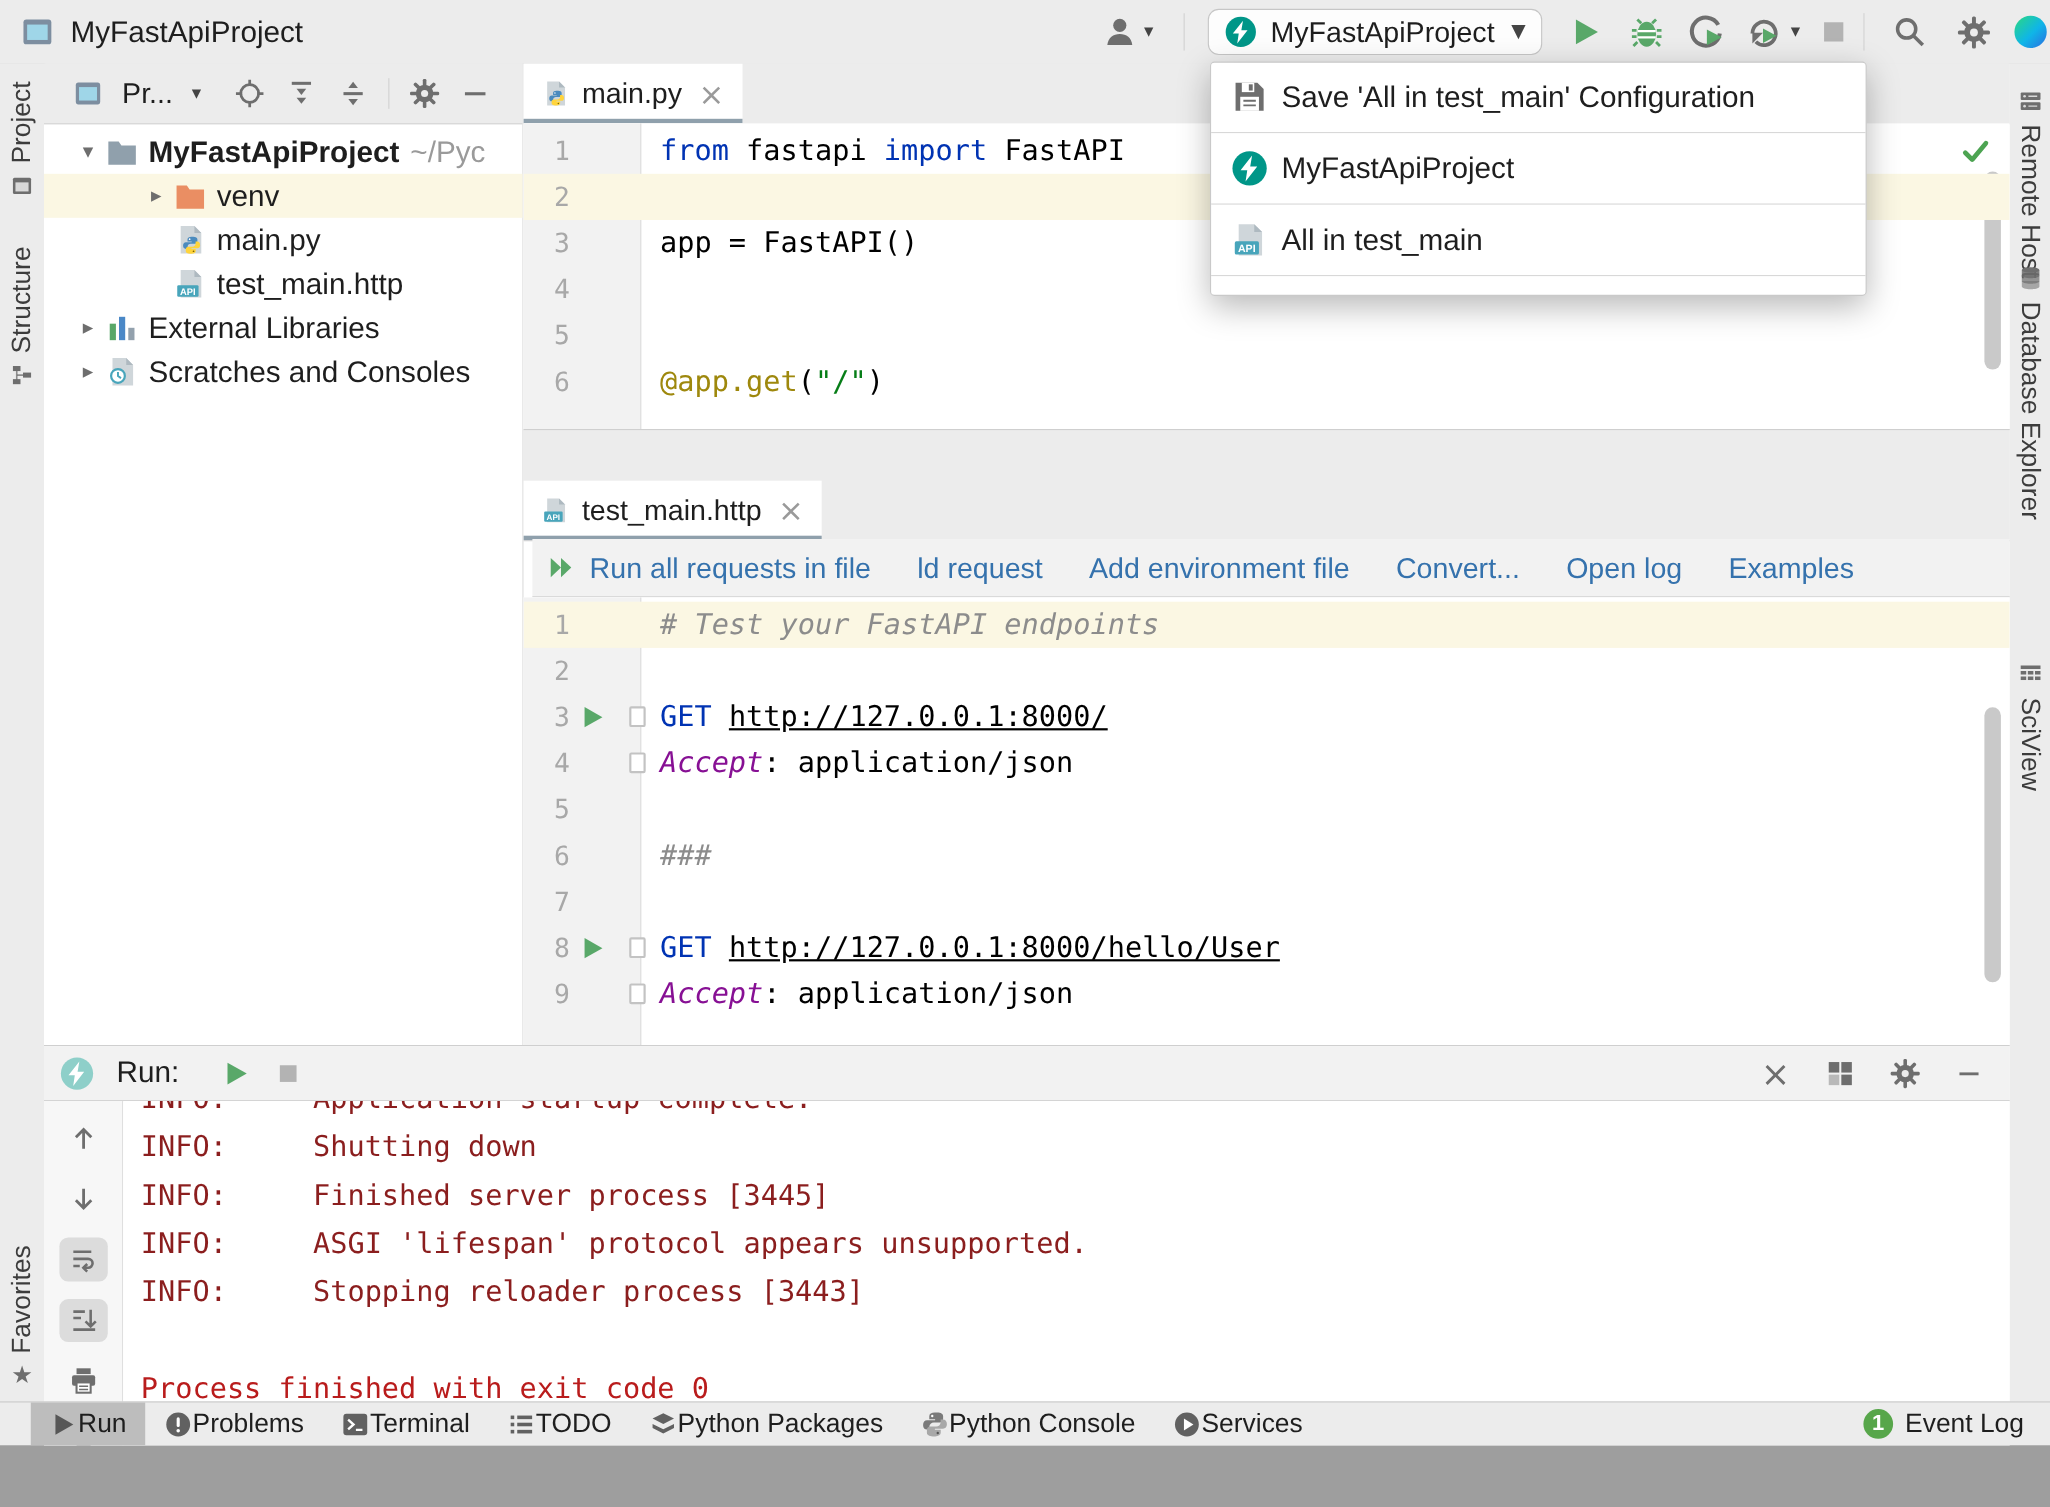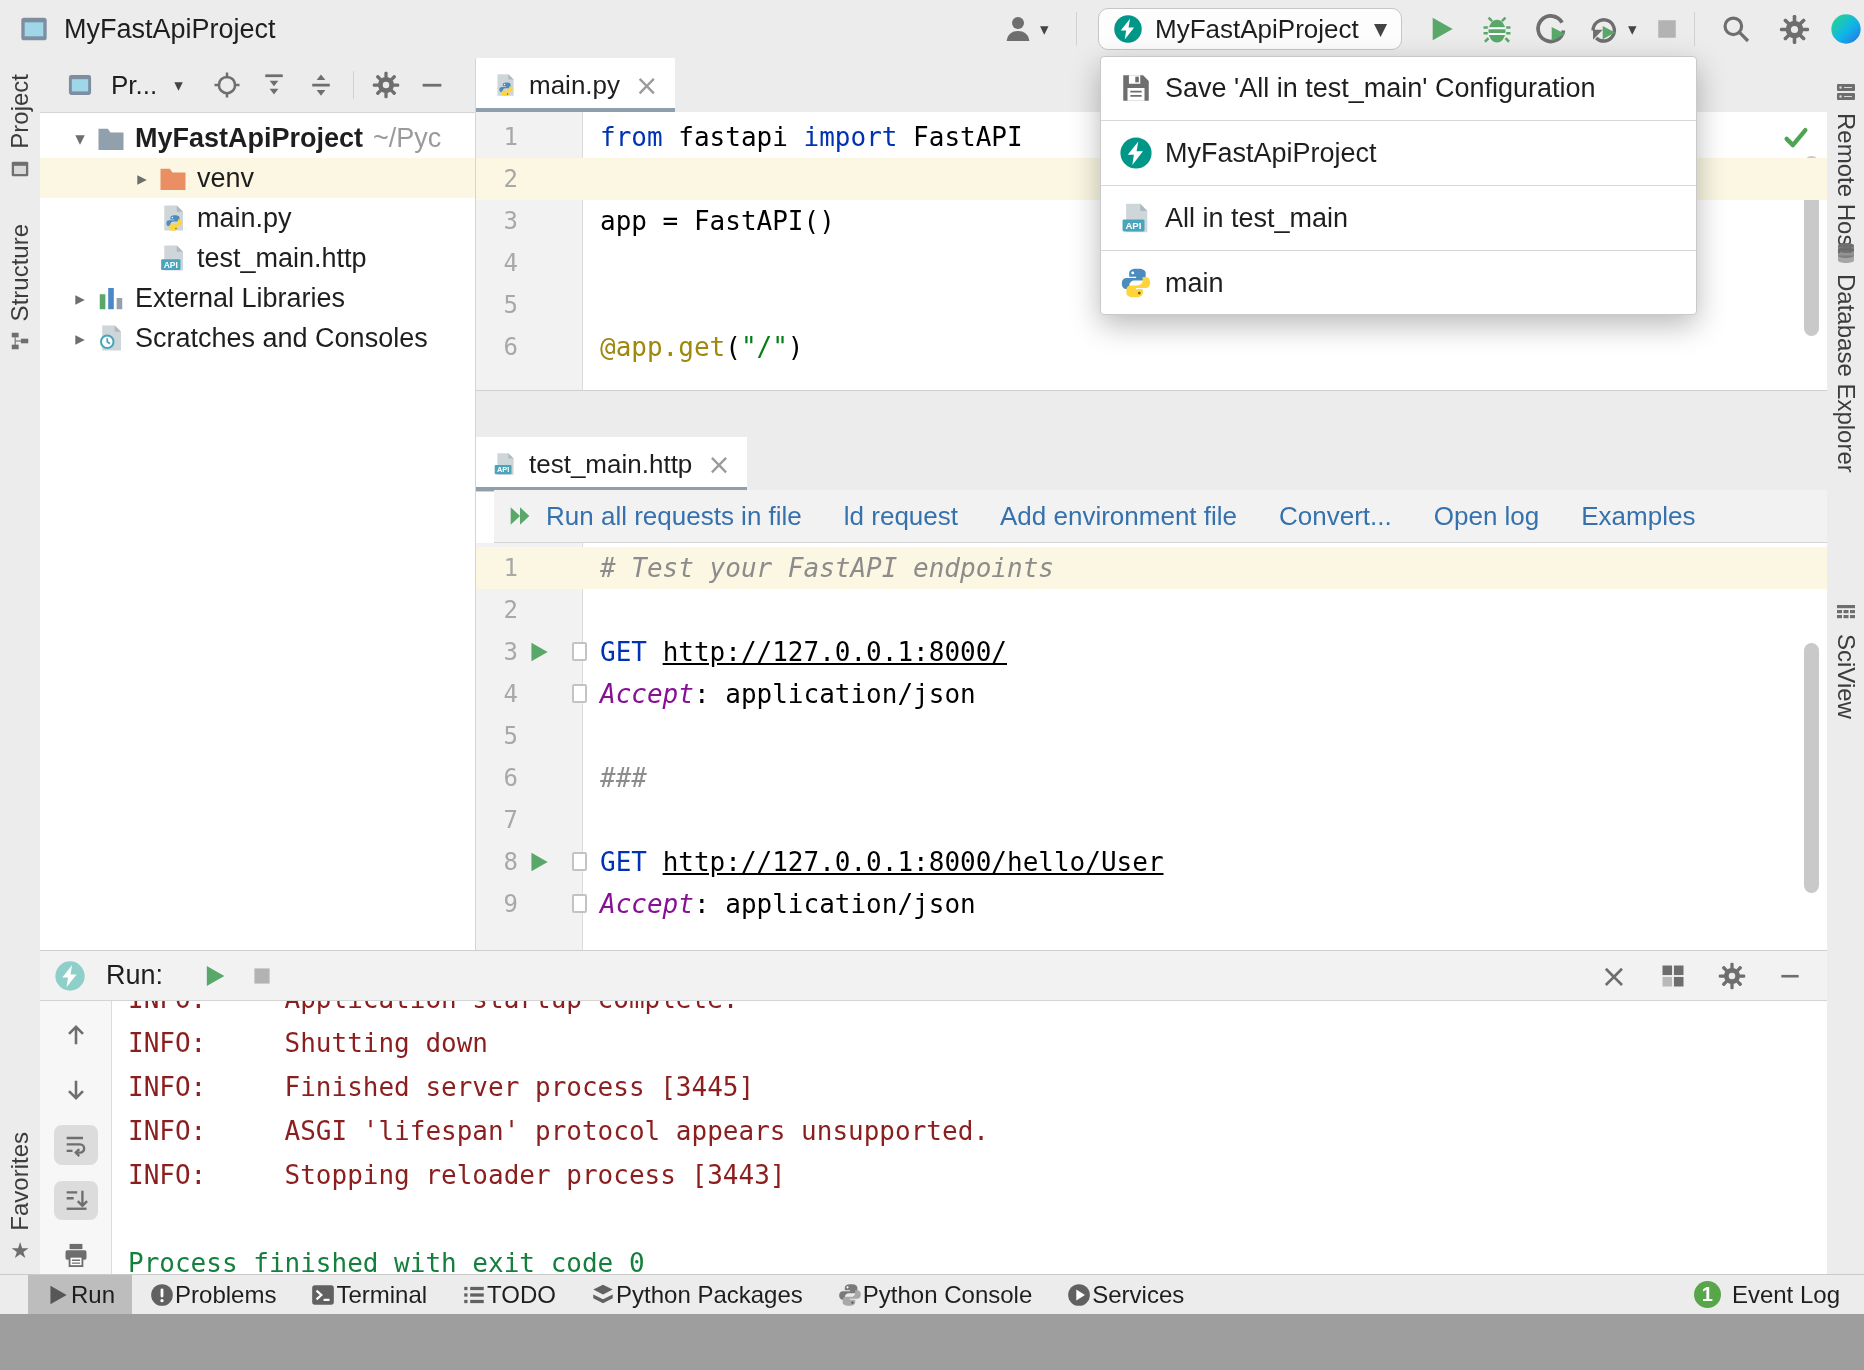--- a/index.html
+++ b/index.html
@@ -78,21 +78,21 @@
   .code-line.caret{background:#fbf7e3;}
   .ln{position:absolute;left:0;width:42px;text-align:right;color:#a8a8a8;
       font:24px/42px "DejaVu Sans Mono",monospace;}
   .gut-play{position:absolute;left:50px;top:8px;width:26px;height:26px;}
   .fold{position:absolute;left:96px;top:11px;width:15px;height:19px;background:#fff;
         border:2px solid #c3c3c3;border-radius:2px;box-sizing:border-box;}
   .code{position:absolute;left:124px;top:0;white-space:pre;font:26px/42px "DejaVu Sans Mono",monospace;}
   .c-kw{color:#0033B3;}.c-pl{color:#000;}.c-deco{color:#9E880D;}.c-str{color:#067D17;}
   .c-cm{color:#8C8C8C;font-style:italic;}.c-url{color:#000;text-decoration:underline;}
   .c-hdr{color:#871094;font-style:italic;}
-  .http-toolbar{position:absolute;left:18px;right:0;top:432px;height:53px;background:#f2f2f2;
+  .http-toolbar{position:absolute;left:8px;right:0;top:432px;height:53px;background:#f2f2f2;
                 border-bottom:1px solid #d4d4d4;display:flex;align-items:center;gap:42px;
                 padding-left:12px;box-sizing:border-box;}
   .ht-link{font-size:26px;color:#3572ad;cursor:pointer;white-space:nowrap;}
   .ht-run{display:flex;align-items:center;gap:12px;}
   .ed-check{position:absolute;right:16px;width:30px;height:30px;}
   .scroll-thumb{position:absolute;right:8px;width:15px;background:#c9c9c9;border-radius:8px;}
 
   
   .run-panel{position:absolute;left:40px;top:950px;width:1787px;height:380px;background:#fff;
              border-top:1px solid #cfcfcf;box-sizing:border-box;}
@@ -101,21 +101,21 @@
               padding:0 24px 0 14px;box-sizing:border-box;}
   .run-header .rlbl{font-size:27px;}
   .rh-right{margin-left:auto;display:flex;align-items:center;gap:30px;}
   .run-toolbar{position:absolute;left:0;top:50px;bottom:0;width:72px;background:#f7f7f7;
                border-right:1px solid #dcdcdc;display:flex;flex-direction:column;align-items:center;
                padding-top:14px;gap:16px;box-sizing:border-box;}
   .rt-btn{width:44px;height:40px;display:flex;align-items:center;justify-content:center;border-radius:8px;}
   .rt-btn.active{background:#dcdcdc;}
   .console{position:absolute;left:72px;top:50px;right:0;bottom:0;background:#fff;overflow:hidden;}
   .log-line{position:absolute;left:16px;white-space:pre;font:26px/44px "DejaVu Sans Mono",monospace;}
-  .log-info{color:#8b1e1e;}.log-system{color:#15803d;}
+  .log-info{color:#8b1e1e;}.log-system{color:#b91c1c;}
 
   
   .status-bar{position:absolute;left:0;bottom:0;width:1864px;height:40px;background:#ececec;
               border-top:1px solid #c9c9c9;display:flex;align-items:center;padding-left:28px;
               box-sizing:border-box;font-size:24px;}
   .sb-item{height:100%;display:flex;align-items:center;gap:0;padding:0 17px;cursor:default;}
   .sb-item.selected{background:#bdbdbd;}
   .sb-right{margin-left:auto;display:flex;align-items:center;gap:11px;padding-right:24px;}
   .badge{width:27px;height:27px;border-radius:50%;background:#57a64a;color:#fff;display:flex;
          align-items:center;justify-content:center;font-size:20px;font-weight:bold;}
@@ -638,31 +638,20 @@
           <svg viewBox="0 0 24 24">
             <path d="M5 2h10l5 5v15H5z" fill="#cfd6da"></path>
             <path d="M15 2l5 5h-5z" fill="#aeb9c0"></path>
             <rect x="2.5" y="13" width="15.5" height="8.5" rx="1" fill="#48a5bb"></rect>
             <text x="10.2" y="19.8" text-anchor="middle" font-size="6.8" font-weight="bold" fill="#fff" font-family="sans-serif">API</text>
           </svg>
         </span>
         <span class="mi-label">All in test_main</span>
       </div>
       <div class="menu-sep"></div>
-      <div class="menu-item">
-        <span class="icon mi-icon" style="width: 34px; height: 34px;">
-          <svg viewBox="0 0 24 24">
-            <path d="M11.9 2C9 2 7.2 3.2 7.2 5v2.6h4.9v.9H5.3C3.3 8.5 2 10 2 12.4s1.3 3.9 3.3 3.9h2v-2.6c0-1.9 1.7-3.4 3.7-3.4h4.9c1.6 0 2.9-1.3 2.9-2.9V5c0-1.8-1.9-3-4.9-3z" fill="#4b8bbe"></path>
-            <circle cx="9.7" cy="4.9" r="1" fill="#fff"></circle>
-            <path d="M12.1 22c2.9 0 4.7-1.2 4.7-3v-2.6h-4.9v-.9h6.8c2 0 3.3-1.5 3.3-3.9s-1.3-3.9-3.3-3.9h-2v2.6c0 1.9-1.7 3.4-3.7 3.4H8.1c-1.6 0-2.9 1.3-2.9 2.9V19c0 1.8 1.9 3 4.9 3z" fill="#ffd43b"></path>
-            <circle cx="14.3" cy="19.1" r="1" fill="#7a6000"></circle>
-          </svg>
-        </span>
-        <span class="mi-label">main</span>
-      </div>
     </div>
 
   <div class="run-panel">
     <div class="run-header">
       <span class="icon" style="width:32px;height:32px">
           <svg viewBox="0 0 24 24">
             <circle cx="12" cy="12" r="11" fill="#8ecfc9"></circle>
             <path d="M13.6 3.8L6.2 13.2h4.3L9.4 20.4l7.5-9.6h-4.5z" fill="#fff"></path>
           </svg>
         </span>

